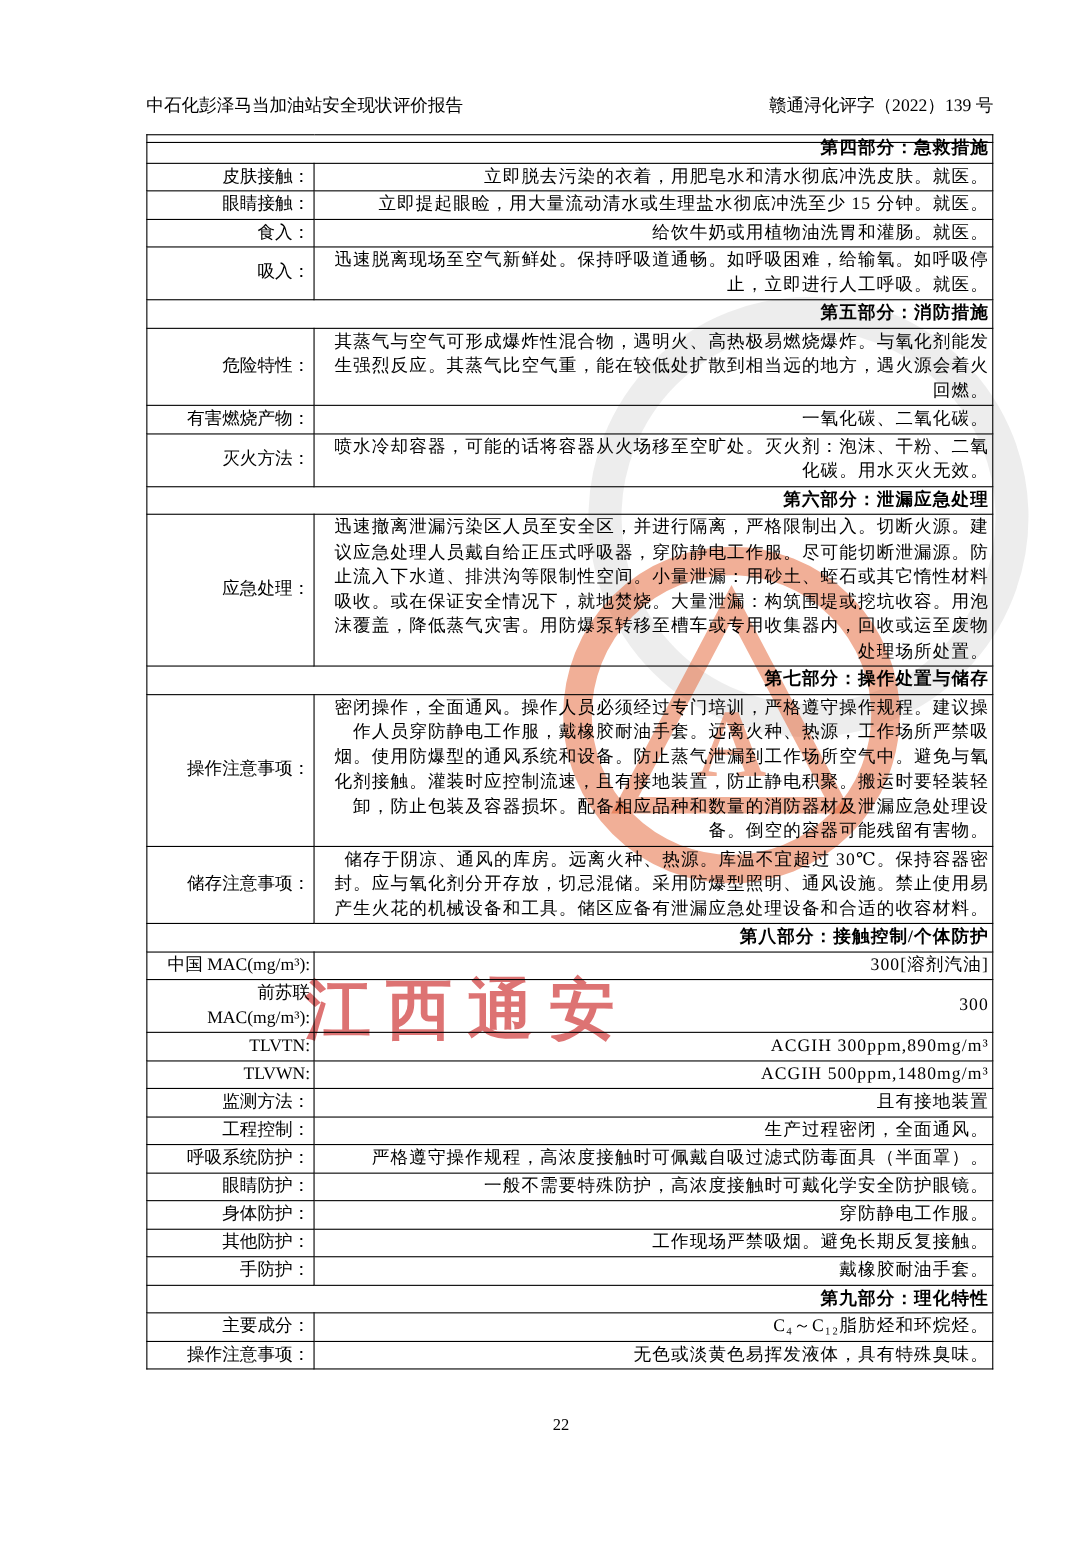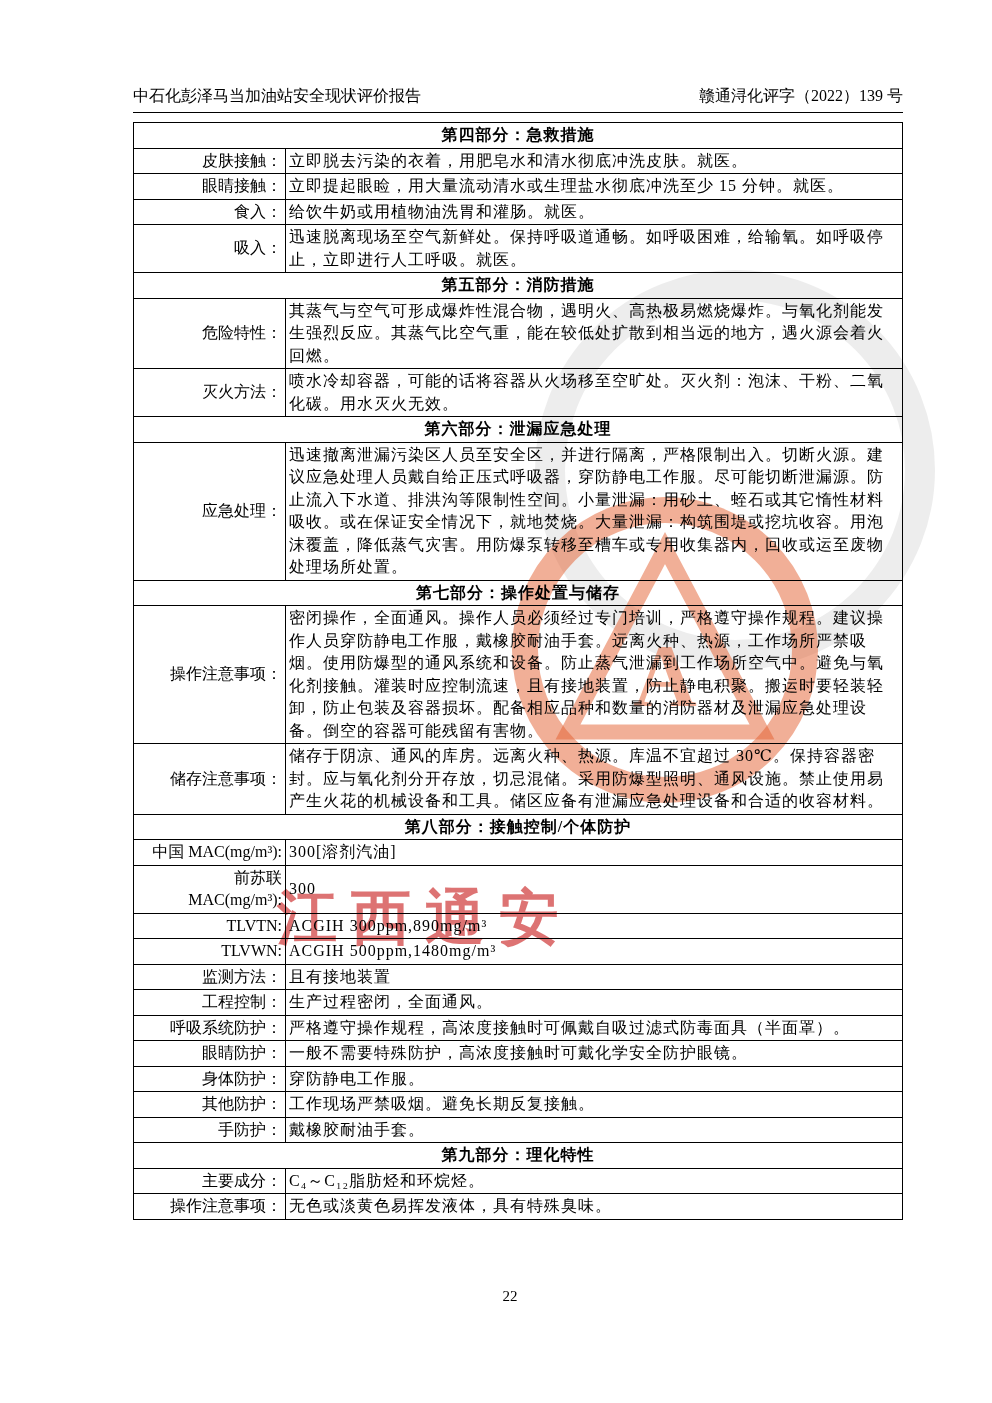--- a/index.html
+++ b/index.html
@@ -25,35 +25,36 @@
     letter-spacing:14px;
     color:rgba(198,22,22,0.60);
     white-space:nowrap;
     font-family:"Liberation Serif","DejaVu Serif",serif;
   }
   
   .doc-header {
     position:absolute; left:133px; top:86px; width:770px; z-index:1;
     display:flex; justify-content:space-between; align-items:flex-end;
     font-size:16px;
-    padding-bottom:5px;
+    padding-bottom:22px;
     border-bottom:1px solid #000;
   }
   
   table.doc-table {
     position:absolute; left:133px; top:122px; width:770px; z-index:1;
     border-collapse:collapse;
     font-size:16px;
     background:transparent;
   }
   table.doc-table td {
     border:1px solid #000;
     line-height:22.5px;
     padding:1px 3px;
     vertical-align:middle;
+    text-align:right;
   }
   td.cell-label {
     width:152px;
     text-align:right;
     padding-right:2px;
   }
   td.cell-content {
     text-align:left;
     letter-spacing:1px;
   }
@@ -112,20 +113,24 @@
         <td class="cell-content">迅速脱离现场至空气新鲜处。保持呼吸道通畅。如呼吸困难，给输氧。如呼吸停止，立即进行人工呼吸。就医。</td>
       </tr>
       <tr>
         <td class="cell-section" colspan="2">第五部分：消防措施</td>
       </tr>
       <tr>
         <td class="cell-label">危险特性：</td>
         <td class="cell-content">其蒸气与空气可形成爆炸性混合物，遇明火、高热极易燃烧爆炸。与氧化剂能发生强烈反应。其蒸气比空气重，能在较低处扩散到相当远的地方，遇火源会着火回燃。</td>
       </tr>
       <tr>
+        <td class="cell-label">有害燃烧产物：</td>
+        <td class="cell-content">一氧化碳、二氧化碳。</td>
+      </tr>
+      <tr>
         <td class="cell-label">灭火方法：</td>
         <td class="cell-content">喷水冷却容器，可能的话将容器从火场移至空旷处。灭火剂：泡沫、干粉、二氧化碳。用水灭火无效。</td>
       </tr>
       <tr>
         <td class="cell-section" colspan="2">第六部分：泄漏应急处理</td>
       </tr>
       <tr>
         <td class="cell-label">应急处理：</td>
         <td class="cell-content">迅速撤离泄漏污染区人员至安全区，并进行隔离，严格限制出入。切断火源。建议应急处理人员戴自给正压式呼吸器，穿防静电工作服。尽可能切断泄漏源。防止流入下水道、排洪沟等限制性空间。小量泄漏：用砂土、蛭石或其它惰性材料吸收。或在保证安全情况下，就地焚烧。大量泄漏：构筑围堤或挖坑收容。用泡沫覆盖，降低蒸气灾害。用防爆泵转移至槽车或专用收集器内，回收或运至废物处理场所处置。</td>
       </tr>

